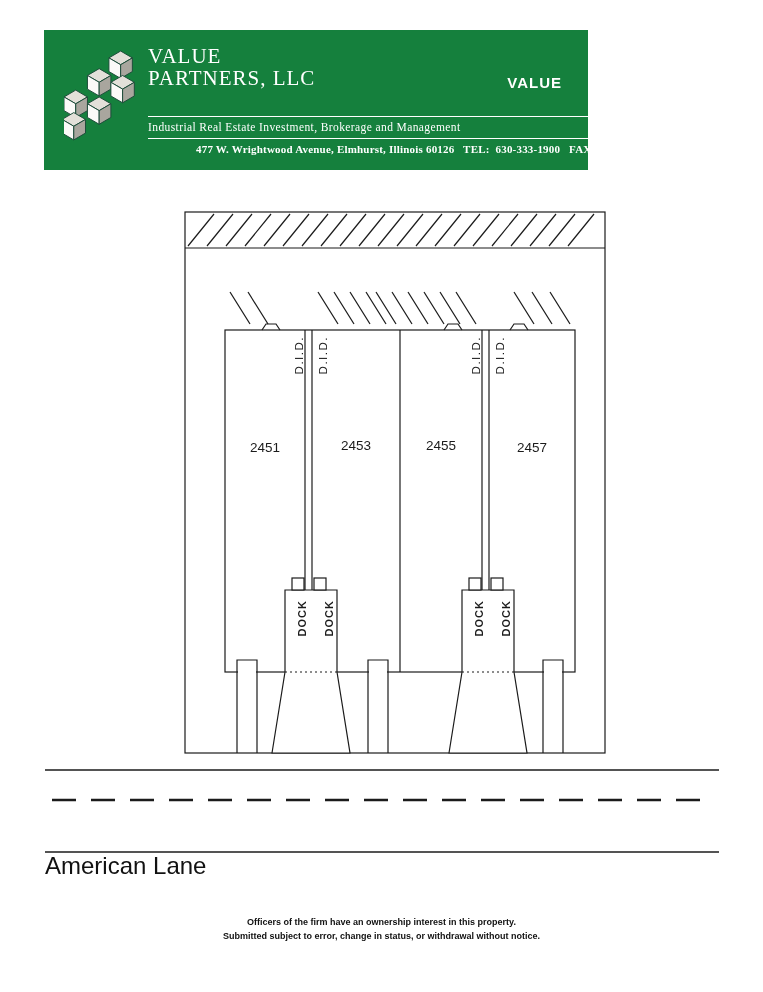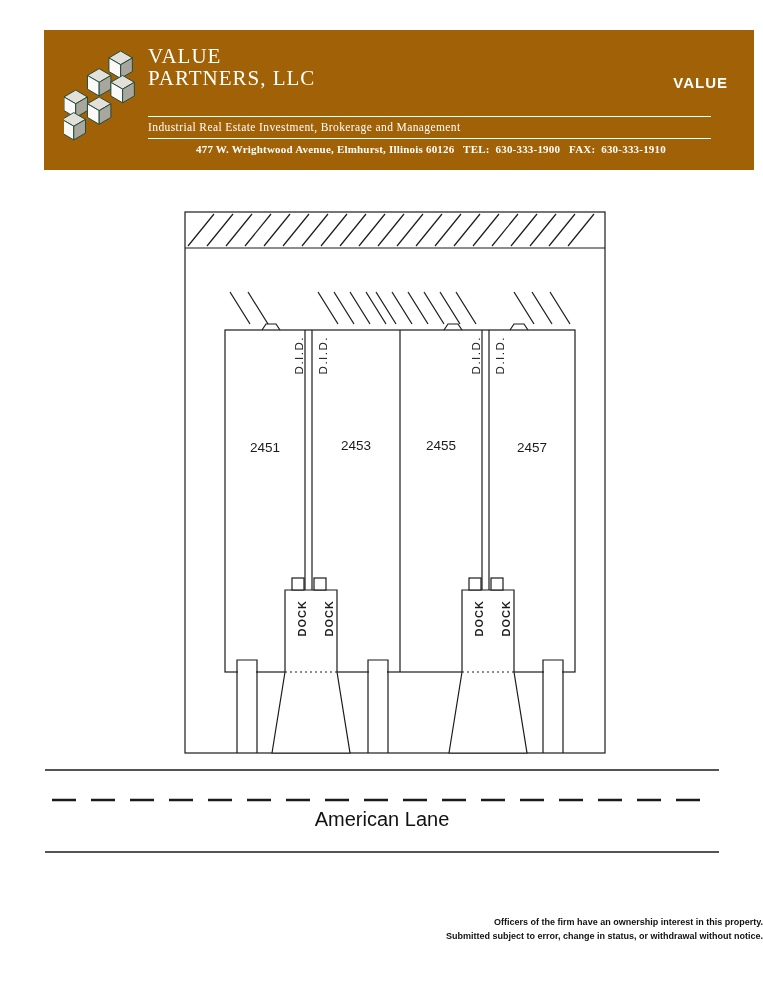--- a/index.html
+++ b/index.html
@@ -2,22 +2,22 @@
 <html><head>
 <meta charset="utf-8">
 <style>
   html,body{margin:0;padding:0;background:#ffffff;}
   .page{
     position:relative;width:763px;height:992px;background:#ffffff;overflow:hidden;
     font-family:"Liberation Sans",sans-serif;color:#1b1b1b;
   }
   
   .brand{
-    position:absolute;left:44px;top:30px;width:710px;height:140px;
-    background:#a16207;color:#ffffff;
+    position:absolute;left:44px;top:30px;width:544px;height:140px;
+    background:#15803d;color:#ffffff;
   }
   .logo{position:absolute;left:20px;top:14px;width:84px;height:102px;}
   .company-name{
     position:absolute;left:104px;top:15px;
     font-family:"Liberation Serif",serif;font-size:21px;line-height:22px;
     letter-spacing:1px;color:#ffffff;
   }
   .layout-label{
     position:absolute;right:26px;top:44px;
     font-size:15px;font-weight:bold;letter-spacing:1px;color:#ffffff;
@@ -30,26 +30,26 @@
     font-family:Liberation Serif, serif;font-size:11.5px;letter-spacing:.4px;color:#ffffff;
   }
   .address{
     position:absolute;left:104px;top:113px;
     font-family:"Liberation Serif",serif;font-size:11px;font-weight:bold;
     letter-spacing:.2px;color:#ffffff;white-space:pre;margin-left:48px;
   }
   
   .plan{position:absolute;left:0;top:200px;width:763px;height:660px;}
   .street-name{
-    position:absolute;left:45px;top:808px;width:674px;text-align:center;
-    font-size:20px;color:#111111;
+    position:absolute;left:45px;top:852px;width:674px;text-align:left;
+    font-size:24px;color:#111111;
   }
   
   .footer{
-    position:absolute;left:0;top:915px;width:763px;text-align:right;
+    position:absolute;left:0;top:915px;width:763px;text-align:center;
     font-size:9px;font-weight:bold;line-height:14px;color:#111111;
   }
 </style>
 </head>
 <body>
 
 <div class="page">
 
   <header class="brand">
     <svg class="logo" viewBox="0 0 86 104" aria-hidden="true">

